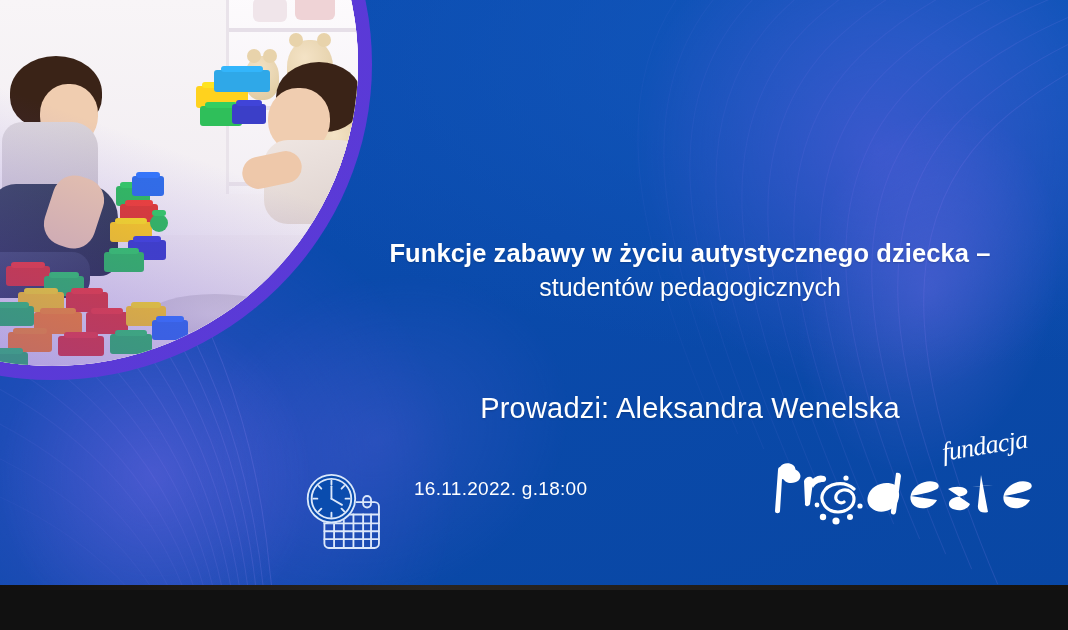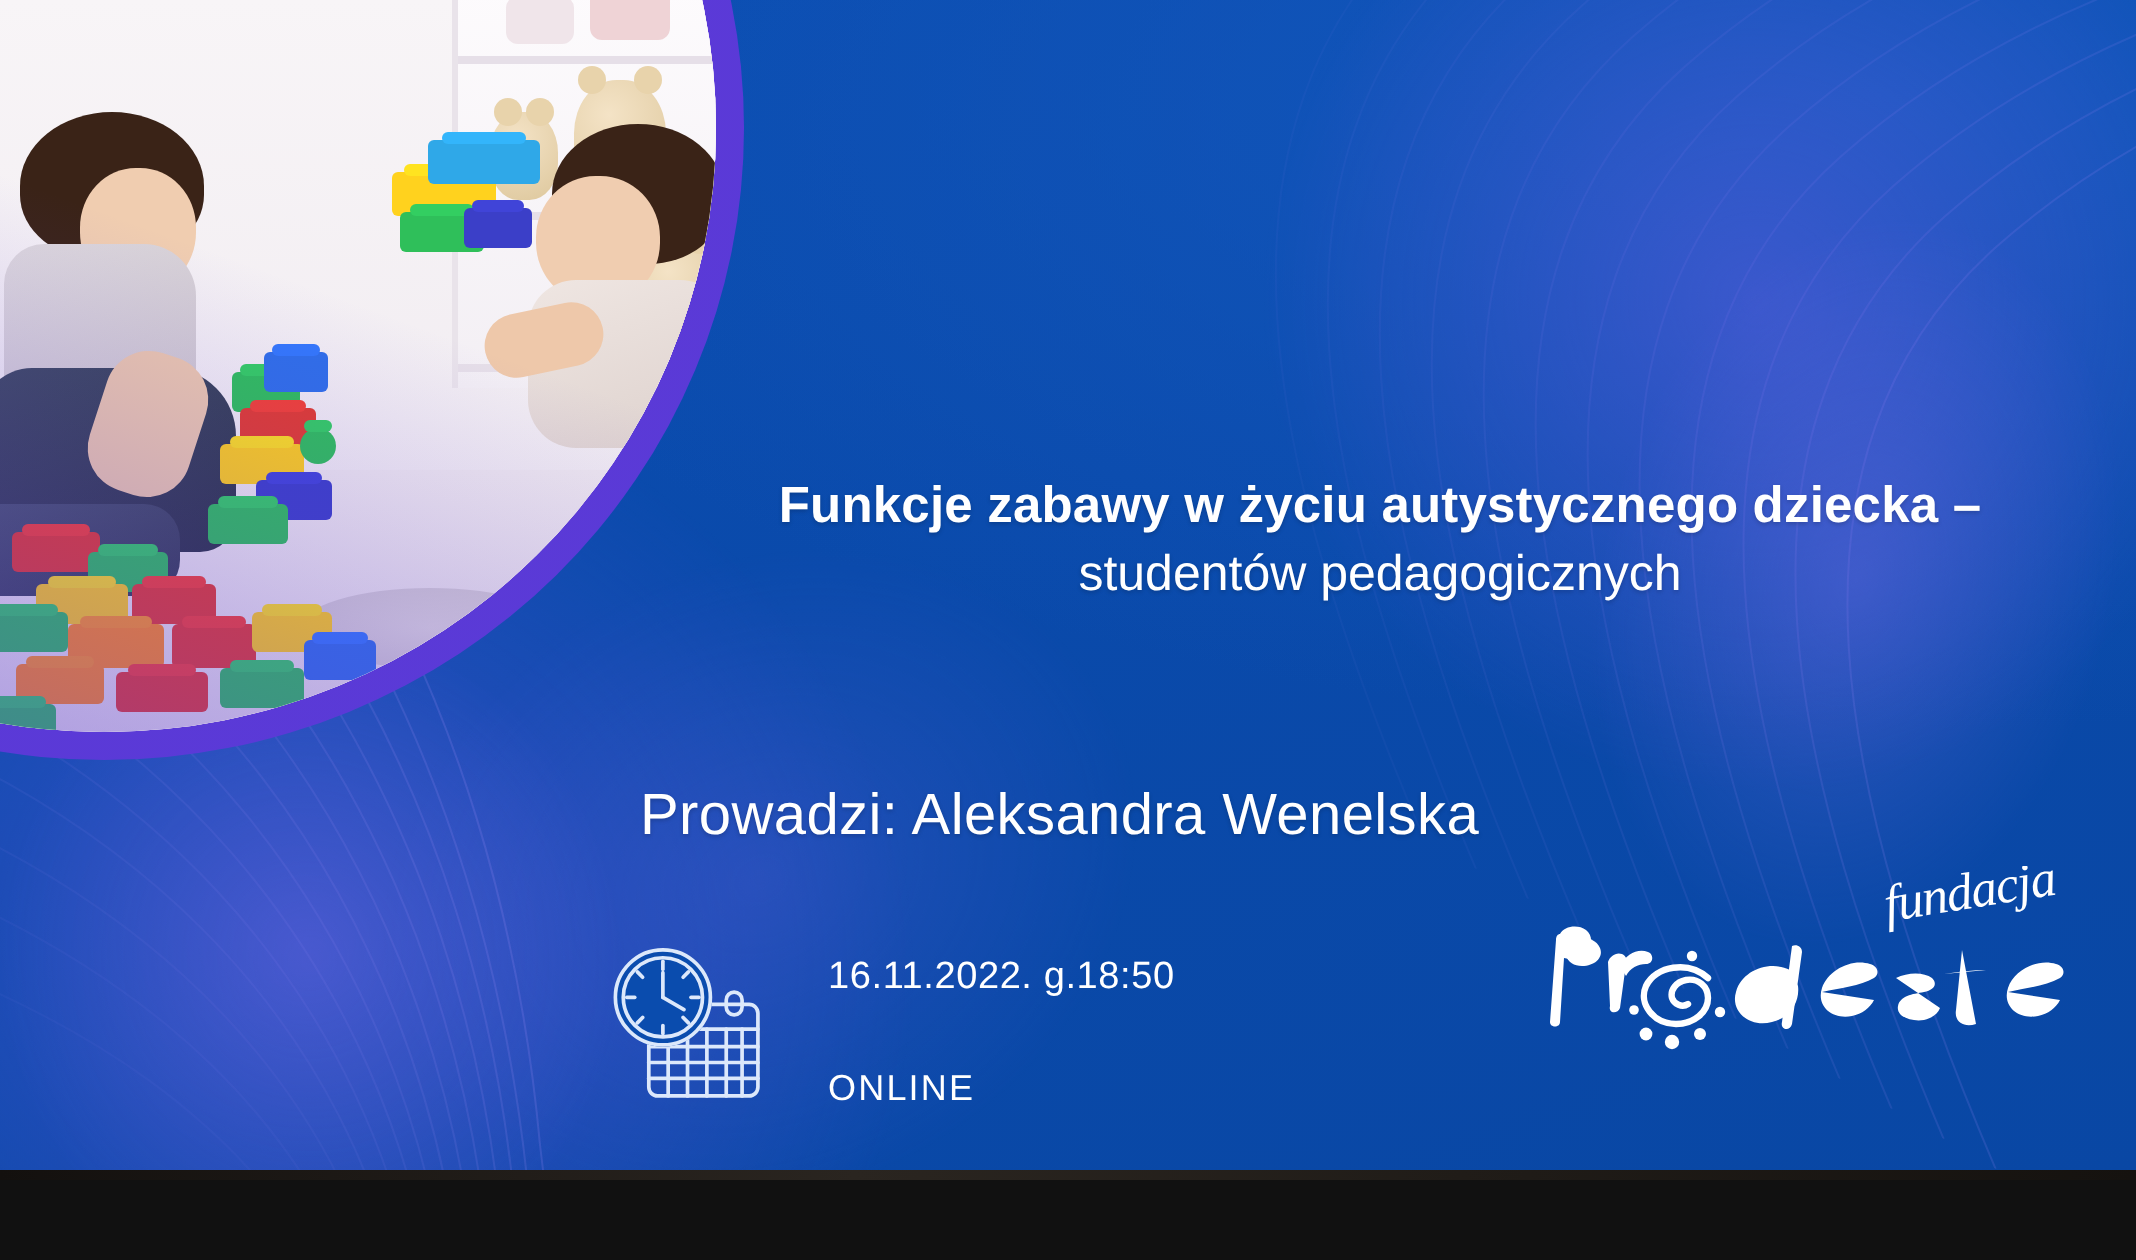--- a/index.html
+++ b/index.html
@@ -147,21 +147,21 @@
     text-align:center;color:#ffffff;
     line-height:1.20;
     text-shadow:0 1px 2px rgba(0,0,0,.18);
   }
   .title .l1{display:block;font-size:25.5px;font-weight:700;letter-spacing:.1px;}
   .title .l2{display:block;font-size:25px;font-weight:400;margin-top:3px;}
   .title .l3{display:block;font-size:25px;font-weight:400;margin-top:3px;}
 
   .presenter{
     position:absolute;left:0;right:8px;top:392px;
-    color:#ffffff;
+    text-align:center;color:#ffffff;
     font-size:29px;font-weight:400;letter-spacing:.2px;
     text-shadow:0 1px 2px rgba(0,0,0,.18);
   }
 
   .meta{
     position:absolute;left:-22px;top:466px;
     display:flex;align-items:flex-start;gap:28px;
   }
   .cal-icon{width:88px;height:90px;flex:0 0 auto;}
   .meta-text{display:flex;flex-direction:column;gap:34px;padding-top:12px;}
@@ -337,22 +337,21 @@
           <line x1="54" y1="36" x2="58.5" y2="36"></line>
           <line x1="52.5" y1="21.5" x2="49.5" y2="24.6"></line>
           <line x1="23.5" y1="50.5" x2="26.5" y2="47.4"></line>
           <line x1="23.5" y1="21.5" x2="26.5" y2="24.6"></line>
           <line x1="52.5" y1="50.5" x2="49.5" y2="47.4"></line>
           <line x1="38" y1="36" x2="38" y2="22"></line>
           <line x1="38" y1="36" x2="50" y2="43"></line>
         </g>
       </svg>
       <div class="meta-text">
-        <div class="meta-date">16.11.2022. g.18:50</div>
-        <div class="meta-mode">ONLINE</div>
+        <div class="meta-date">16.11.2022. g.18:00</div>
       </div>
     </div>
   </div>
 
   <div class="logo">
     <svg viewBox="0 0 290 105">
 
       <g transform="translate(172,6) rotate(-9)">
         <text x="0" y="22" font-family="'Liberation Serif', serif" font-style="italic" font-size="26" fill="#ffffff" letter-spacing="-0.6">fundacja</text>
       </g>

